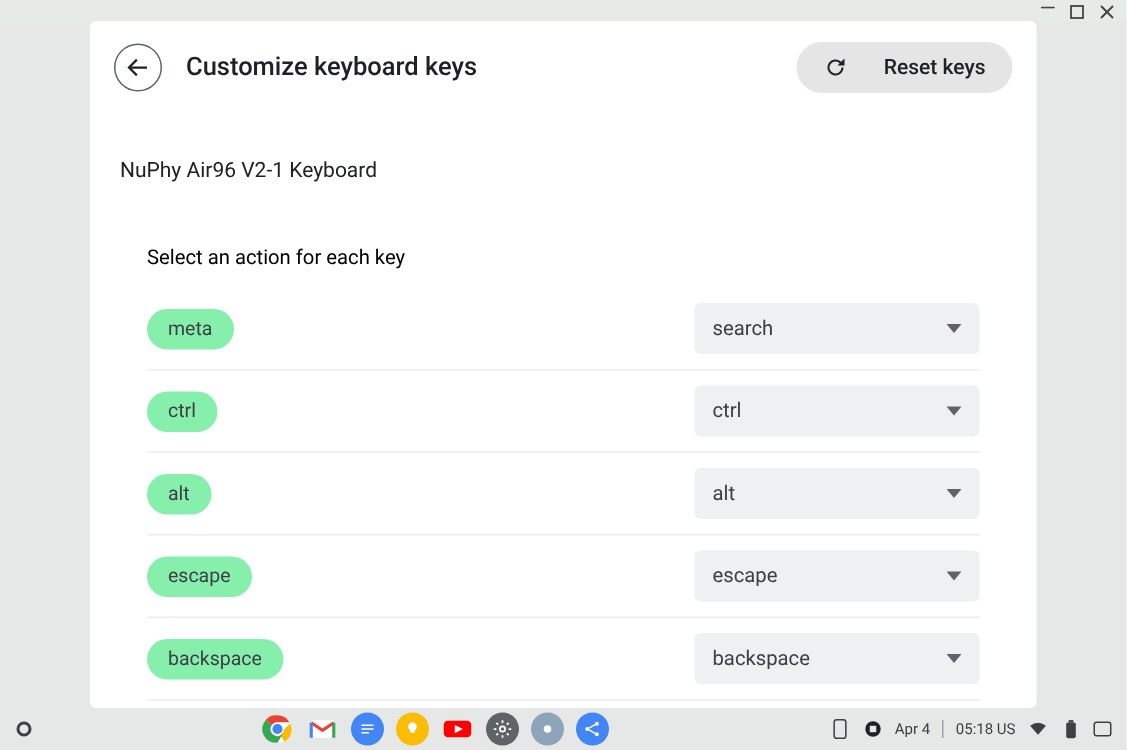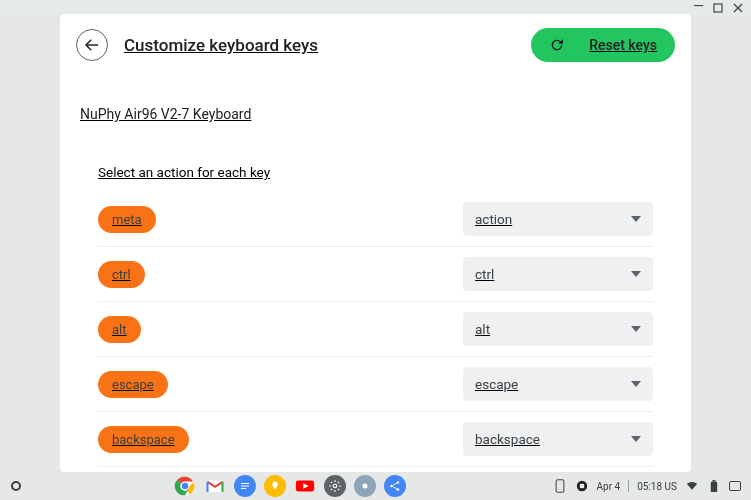--- a/index.html
+++ b/index.html
@@ -16,57 +16,57 @@
 
   
   .desktop {
     position: absolute; top: 14px; left: 0; right: 0; bottom: 28px;
     background: #e5e8e6; padding: 0 60px;
   }
 
   
   .card {
     background: #ffffff; width: 100%; height: 100%;
-    border-radius: 4px; overflow: hidden; text-decoration: underline;
+    border-radius: 4px; overflow: hidden;
   }
 
   
   .header {
     display: flex; align-items: center; padding: 14px 16px 8px 16px;
   }
   .back-btn {
     width: 32px; height: 32px; border: 1.5px solid #5f6368; border-radius: 50%;
     display: flex; align-items: center; justify-content: center; cursor: pointer;
     background: #fff; flex-shrink: 0;
   }
   .back-btn svg { width: 18px; height: 18px; stroke: #202124; }
   .title {
     font-size: 17px; color: #202124; margin-left: 16px; flex: 1; font-weight: 500;
   }
   .reset-btn {
-    display: flex; align-items: center; gap: 24px; background: #22c55e;
+    display: flex; align-items: center; gap: 24px; background: #e5e5e5;
     border-radius: 20px; padding: 9px 18px; cursor: pointer;
   }
   .reset-btn svg { width: 16px; height: 16px; }
   .reset-btn span { font-size: 14px; color: #202124; font-weight: 500; }
 
   
   .kbd-name { font-size: 14px; color: #202124; padding: 36px 20px 4px 20px; }
 
   .section-label { font-size: 13.5px; color: #000000; padding: 38px 38px 12px 38px; }
 
   
   .rows { padding: 0 38px; }
   .row {
     display: flex; align-items: center; padding: 10px 0;
     border-bottom: 1px solid #eceef1;
   }
   .row:last-child { border-bottom: none; }
   .key-pill {
-    background: #f97316; border-radius: 14px; padding: 6px 14px;
+    background: #86efac; border-radius: 14px; padding: 6px 14px;
     font-size: 13px; color: #3c4043;
   }
   .row-spacer { flex: 1; }
   .select {
     width: 190px; background: #eef0f2; border-radius: 4px;
     padding: 9px 12px; display: flex; align-items: center;
     justify-content: space-between; cursor: pointer;
   }
   .select span { font-size: 13.5px; color: #3c4043; }
   .select svg { width: 10px; height: 10px; fill: #5f6368; }
@@ -119,30 +119,30 @@
       </div>
       <div class="title">Customize keyboard keys</div>
       <div class="reset-btn">
         <svg viewBox="0 0 24 24">
           <path d="M17.65 6.35A8 8 0 1 0 20 12h-2a6 6 0 1 1-1.76-4.24L14 10h7V3l-3.35 3.35z" fill="#202124"></path>
         </svg>
         <span>Reset keys</span>
       </div>
     </div>
 
-    <div class="kbd-name">NuPhy Air96 V2-7 Keyboard</div>
+    <div class="kbd-name">NuPhy Air96 V2-1 Keyboard</div>
 
     <div class="section-label">Select an action for each key</div>
 
     <div class="rows">
       <div class="row">
         <div class="key-pill">meta</div>
         <div class="row-spacer"></div>
         <div class="select">
-          <span>action</span>
+          <span>search</span>
           <svg viewBox="0 0 10 10">
               <polygon points="0,2 10,2 5,8"></polygon>
             </svg>
         </div>
       </div>
       <div class="row">
         <div class="key-pill">ctrl</div>
         <div class="row-spacer"></div>
         <div class="select">
           <span>ctrl</span>

